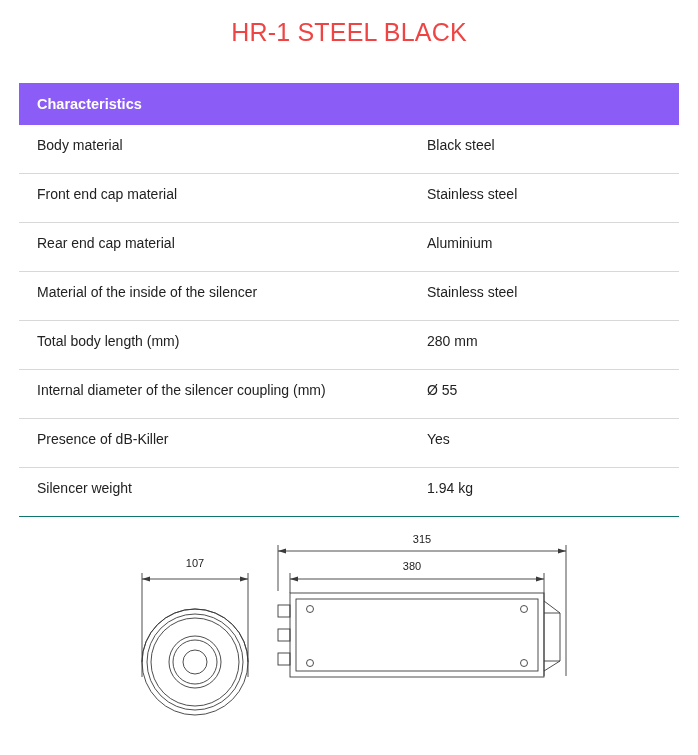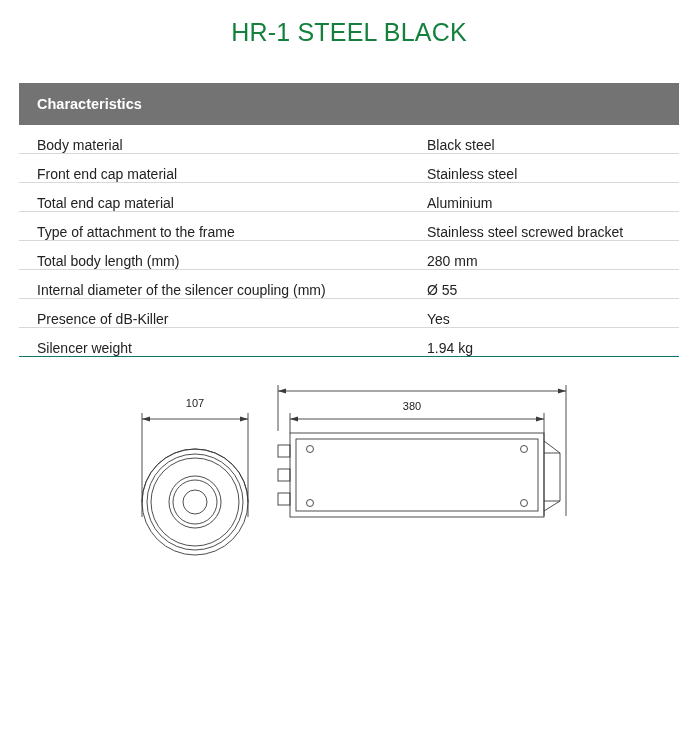--- a/index.html
+++ b/index.html
@@ -16,40 +16,40 @@
     color: #1a1a1a;
     overflow: hidden;
   }
   .page-title {
     text-align: center;
     font-size: 25px;
     font-weight: 400;
     letter-spacing: 0.2px;
     margin: 18px 0 0 0;
     padding: 0;
-    color: #15803d;
+    color: #ef4444;
   }
   .spec-table {
     width: 660px;
     margin: 36px auto 0 auto;
     border-collapse: collapse;
     table-layout: fixed;
   }
   .spec-table thead th {
-    background: #737373;
+    background: #8b5cf6;
     color: #ffffff;
     text-align: left;
     font-size: 14.5px;
     font-weight: bold;
     padding: 13px 0 13px 18px;
   }
   .spec-table tbody td {
     font-size: 14px;
     font-weight: 400;
-    padding: 12px 0 0 18px;
+    padding: 12px 0 20px 18px;
     border-bottom: 1px solid #d8d8d8;
     color: #222222;
     vertical-align: middle;
   }
   .spec-table tbody tr:last-child td {
     border-bottom: 1px solid #0f766e;
   }
   .spec-table td.val {
     padding-left: 10px;
   }
@@ -106,26 +106,26 @@
   <tbody>
     <tr>
       <td class="name">Body material</td>
       <td class="val">Black steel</td>
     </tr>
     <tr>
       <td class="name">Front end cap material</td>
       <td class="val">Stainless steel</td>
     </tr>
     <tr>
-      <td class="name">Total end cap material</td>
+      <td class="name">Rear end cap material</td>
       <td class="val">Aluminium</td>
     </tr>
     <tr>
-      <td class="name">Type of attachment to the frame</td>
-      <td class="val">Stainless steel screwed bracket</td>
+      <td class="name">Material of the inside of the silencer</td>
+      <td class="val">Stainless steel</td>
     </tr>
     <tr>
       <td class="name">Total body length (mm)</td>
       <td class="val">280 mm</td>
     </tr>
     <tr>
       <td class="name">Internal diameter of the silencer coupling (mm)</td>
       <td class="val">Ø 55</td>
     </tr>
     <tr>
@@ -158,20 +158,21 @@
         <circle cx="65" cy="105" r="26"></circle>
         <circle cx="65" cy="105" r="22"></circle>
         <circle cx="65" cy="105" r="12"></circle>
 
         <path d="M12,105 A53,53 0 0 1 118,105"></path>
       </g>
     </svg>
   </div>
 
   <div class="drawing-side">
+    <div class="dim-label side-dim-315">315</div>
     <div class="dim-label side-dim-280">380</div>
     <svg width="300" height="190" viewBox="0 0 300 190">
       <g stroke="#3a3a3a" fill="none" stroke-width="0.9">
 
         <line x1="6" y1="20" x2="294" y2="20"></line>
         <polygon points="6,20 14,17.5 14,22.5" fill="#3a3a3a" stroke="none"></polygon>
         <polygon points="294,20 286,17.5 286,22.5" fill="#3a3a3a" stroke="none"></polygon>
         <line x1="6" y1="14" x2="6" y2="60"></line>
         <line x1="294" y1="14" x2="294" y2="145"></line>
 

